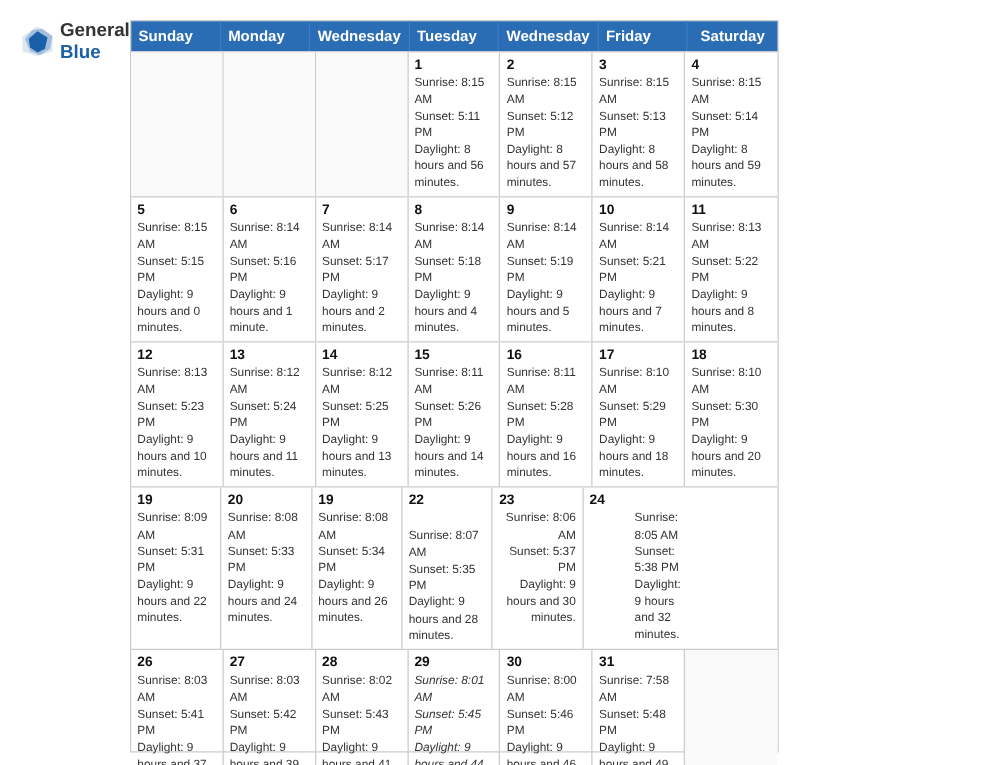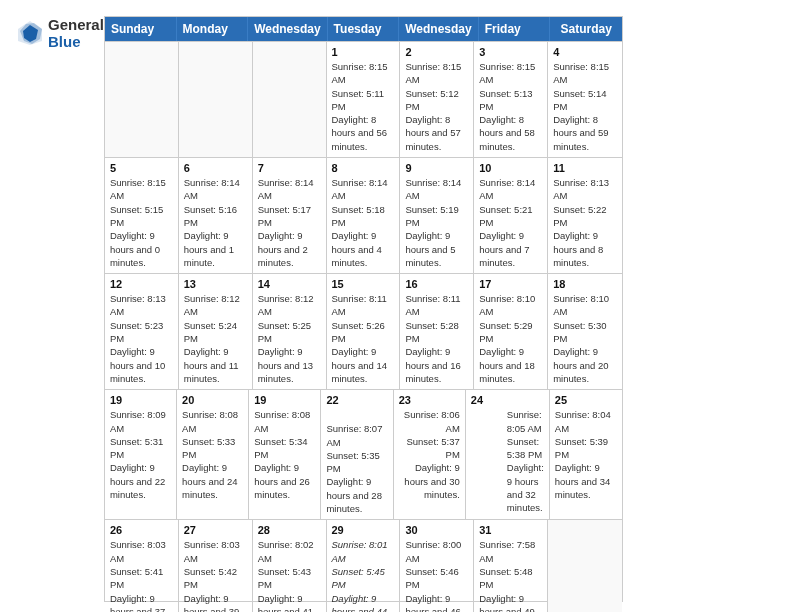--- a/index.html
+++ b/index.html
@@ -281,26 +281,20 @@
             <div class="cal-info" style="white-space: pre-line; text-align: right;">Sunrise: 8:06 AM
 Sunset: 5:37 PM
 Daylight: 9 hours and 30 minutes.</div>
           </div>
           <div class="cal-cell">
             <div class="cal-day-num">24</div>
             <div class="cal-info" style="white-space: pre-line; margin-left: 36px;">Sunrise: 8:05 AM
 Sunset: 5:38 PM
 Daylight: 9 hours and 32 minutes.</div>
           </div>
-          <div class="cal-cell">
-            <div class="cal-day-num">25</div>
-            <div class="cal-info" style="white-space: pre-line;">Sunrise: 8:04 AM
-Sunset: 5:39 PM
-Daylight: 9 hours and 34 minutes.</div>
-          </div>
         </div>
         <div class="cal-week">
           <div class="cal-cell">
             <div class="cal-day-num">26</div>
             <div class="cal-info" style="white-space: pre-line;">Sunrise: 8:03 AM
 Sunset: 5:41 PM
 Daylight: 9 hours and 37 minutes.</div>
           </div>
           <div class="cal-cell">
             <div class="cal-day-num">27</div>

